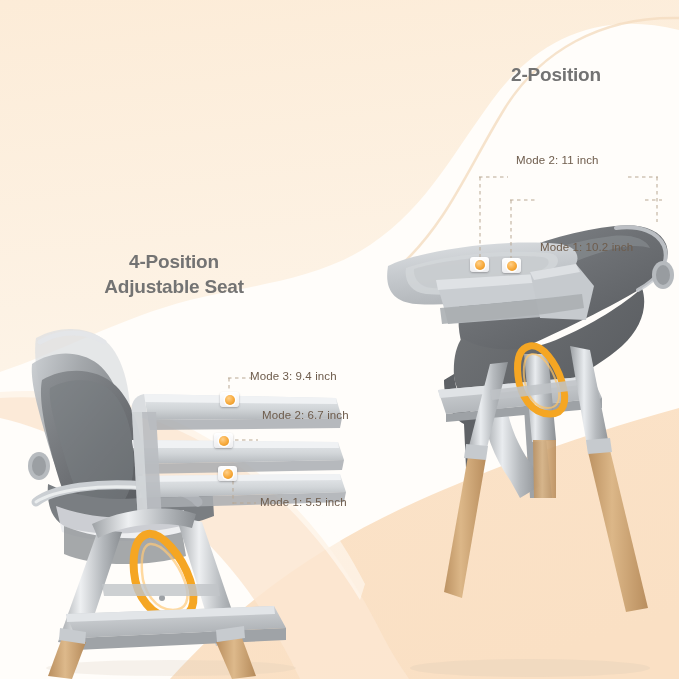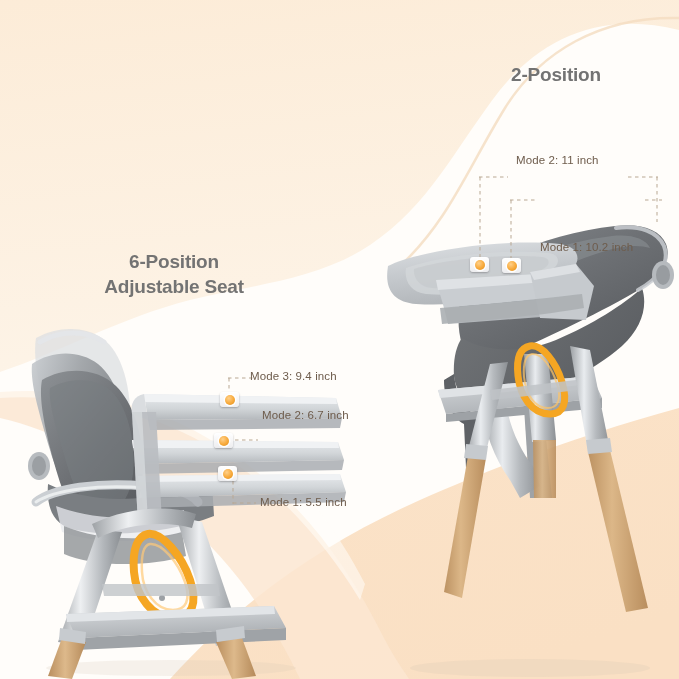--- a/index.html
+++ b/index.html
@@ -157,21 +157,21 @@
   </div>
 
   <div class="title-block">
   </div>
 
   <div class="section-heading" id="tray-heading">
     <span class="line">2-Position</span>
   </div>
 
   <div class="section-heading" id="seat-heading">
-    <span class="line">6-Position</span>
+    <span class="line">4-Position</span>
     <span class="line">Adjustable Seat</span>
   </div>
 
   <div class="chair" id="chair-right">
     <svg viewBox="0 0 299 511" xmlns="http://www.w3.org/2000/svg" aria-hidden="true">
       <defs>
         <linearGradient id="rShellG" x1="0.1" y1="0" x2="0.9" y2="1">
           <stop offset="0%" stop-color="#83878B"></stop>
           <stop offset="45%" stop-color="#6C6F73"></stop>
           <stop offset="100%" stop-color="#55585C"></stop>

